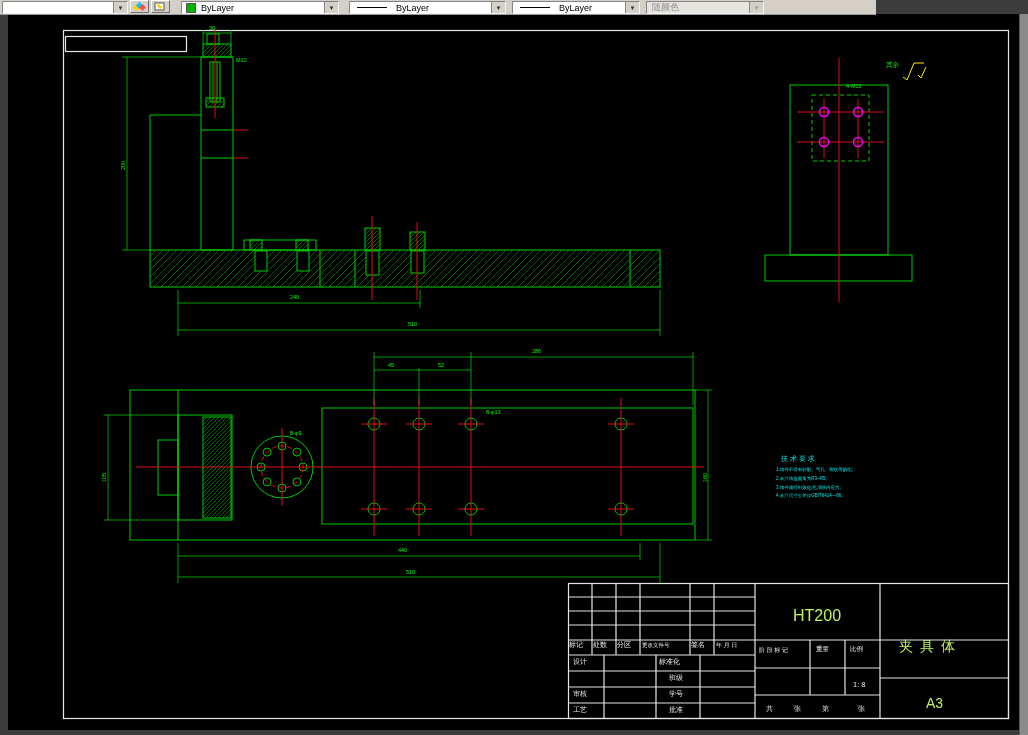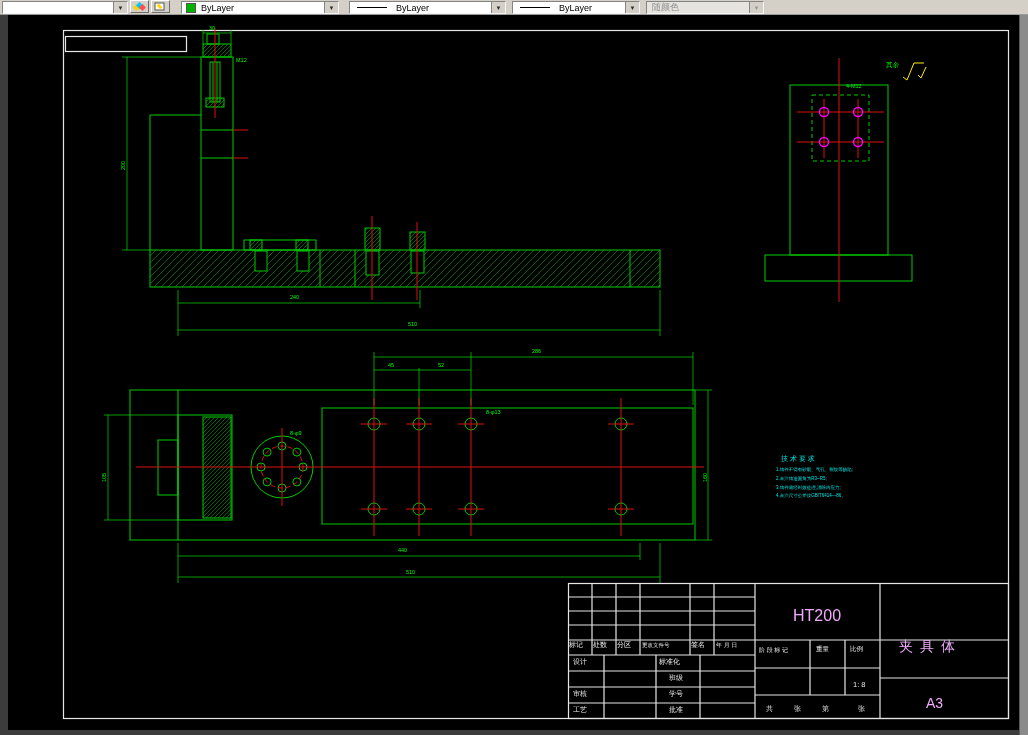--- a/index.html
+++ b/index.html
@@ -1,20 +1,20 @@
 <!DOCTYPE html>
 <html><head>
 <meta charset="utf-8">
 <style>
   html,body{margin:0;padding:0;background:#3c3c3c;width:1028px;height:735px;overflow:hidden;
     font-family:"Liberation Sans",sans-serif;}
   #app{position:relative;width:1028px;height:735px;}
 
   
-  .toolbar{position:absolute;left:0;top:0;width:1028px;height:14px;background:#d4d0c8;
+  .toolbar{position:absolute;left:0;top:0;width:876px;height:14px;background:#d4d0c8;
     border-bottom:1px solid #9b9b9b;z-index:30;}
   .combo{position:absolute;top:1px;height:11px;background:#fff;border:1px solid;
     border-color:#848484 #f4f4f4 #f4f4f4 #848484;font-size:9px;color:#000;
     display:flex;align-items:center;overflow:hidden;}
   .combo.disabled{background:#e6e4df;color:#8d8d8d;}
   .combo .ctext{white-space:nowrap;}
   .combo .arrow{position:absolute;right:0;top:0;width:13px;height:100%;background:#d4d0c8;
     border-left:1px solid #848484;color:#303030;font-size:6px;display:flex;align-items:center;
     justify-content:center;}
   .combo.disabled .arrow{color:#9a9a9a;}
@@ -25,21 +25,21 @@
     justify-content:center;}
 
   
   .canvas{position:absolute;left:8px;top:14px;width:1012px;height:716px;background:#000;z-index:1;}
   .scrollstrip{position:absolute;right:0;top:14px;width:8px;height:721px;background:#8b8b8b;
     border-left:1px solid #5a5a5a;z-index:5;}
   svg.draw{position:absolute;left:0;top:0;z-index:10;pointer-events:none;}
   #labels{position:absolute;left:0;top:0;width:1028px;height:735px;z-index:20;pointer-events:none;}
   #labels .lbl{position:absolute;line-height:1;white-space:nowrap;}
   #labels .rot{transform:rotate(-90deg);transform-origin:0 0;}
-  .big{position:absolute;color:#f0abfc;z-index:20;line-height:1;white-space:nowrap;}
+  .big{position:absolute;color:#bef264;z-index:20;line-height:1;white-space:nowrap;}
   .big-material{left:793px;top:608px;font-size:16px;}
   .big-name{left:899px;top:639px;font-size:14px;letter-spacing:7px;}
   .big-sheet{left:926px;top:696px;font-size:14px;}
 </style>
 </head>
 <body>
 
 <div id="app">
 
   <div class="toolbar">

